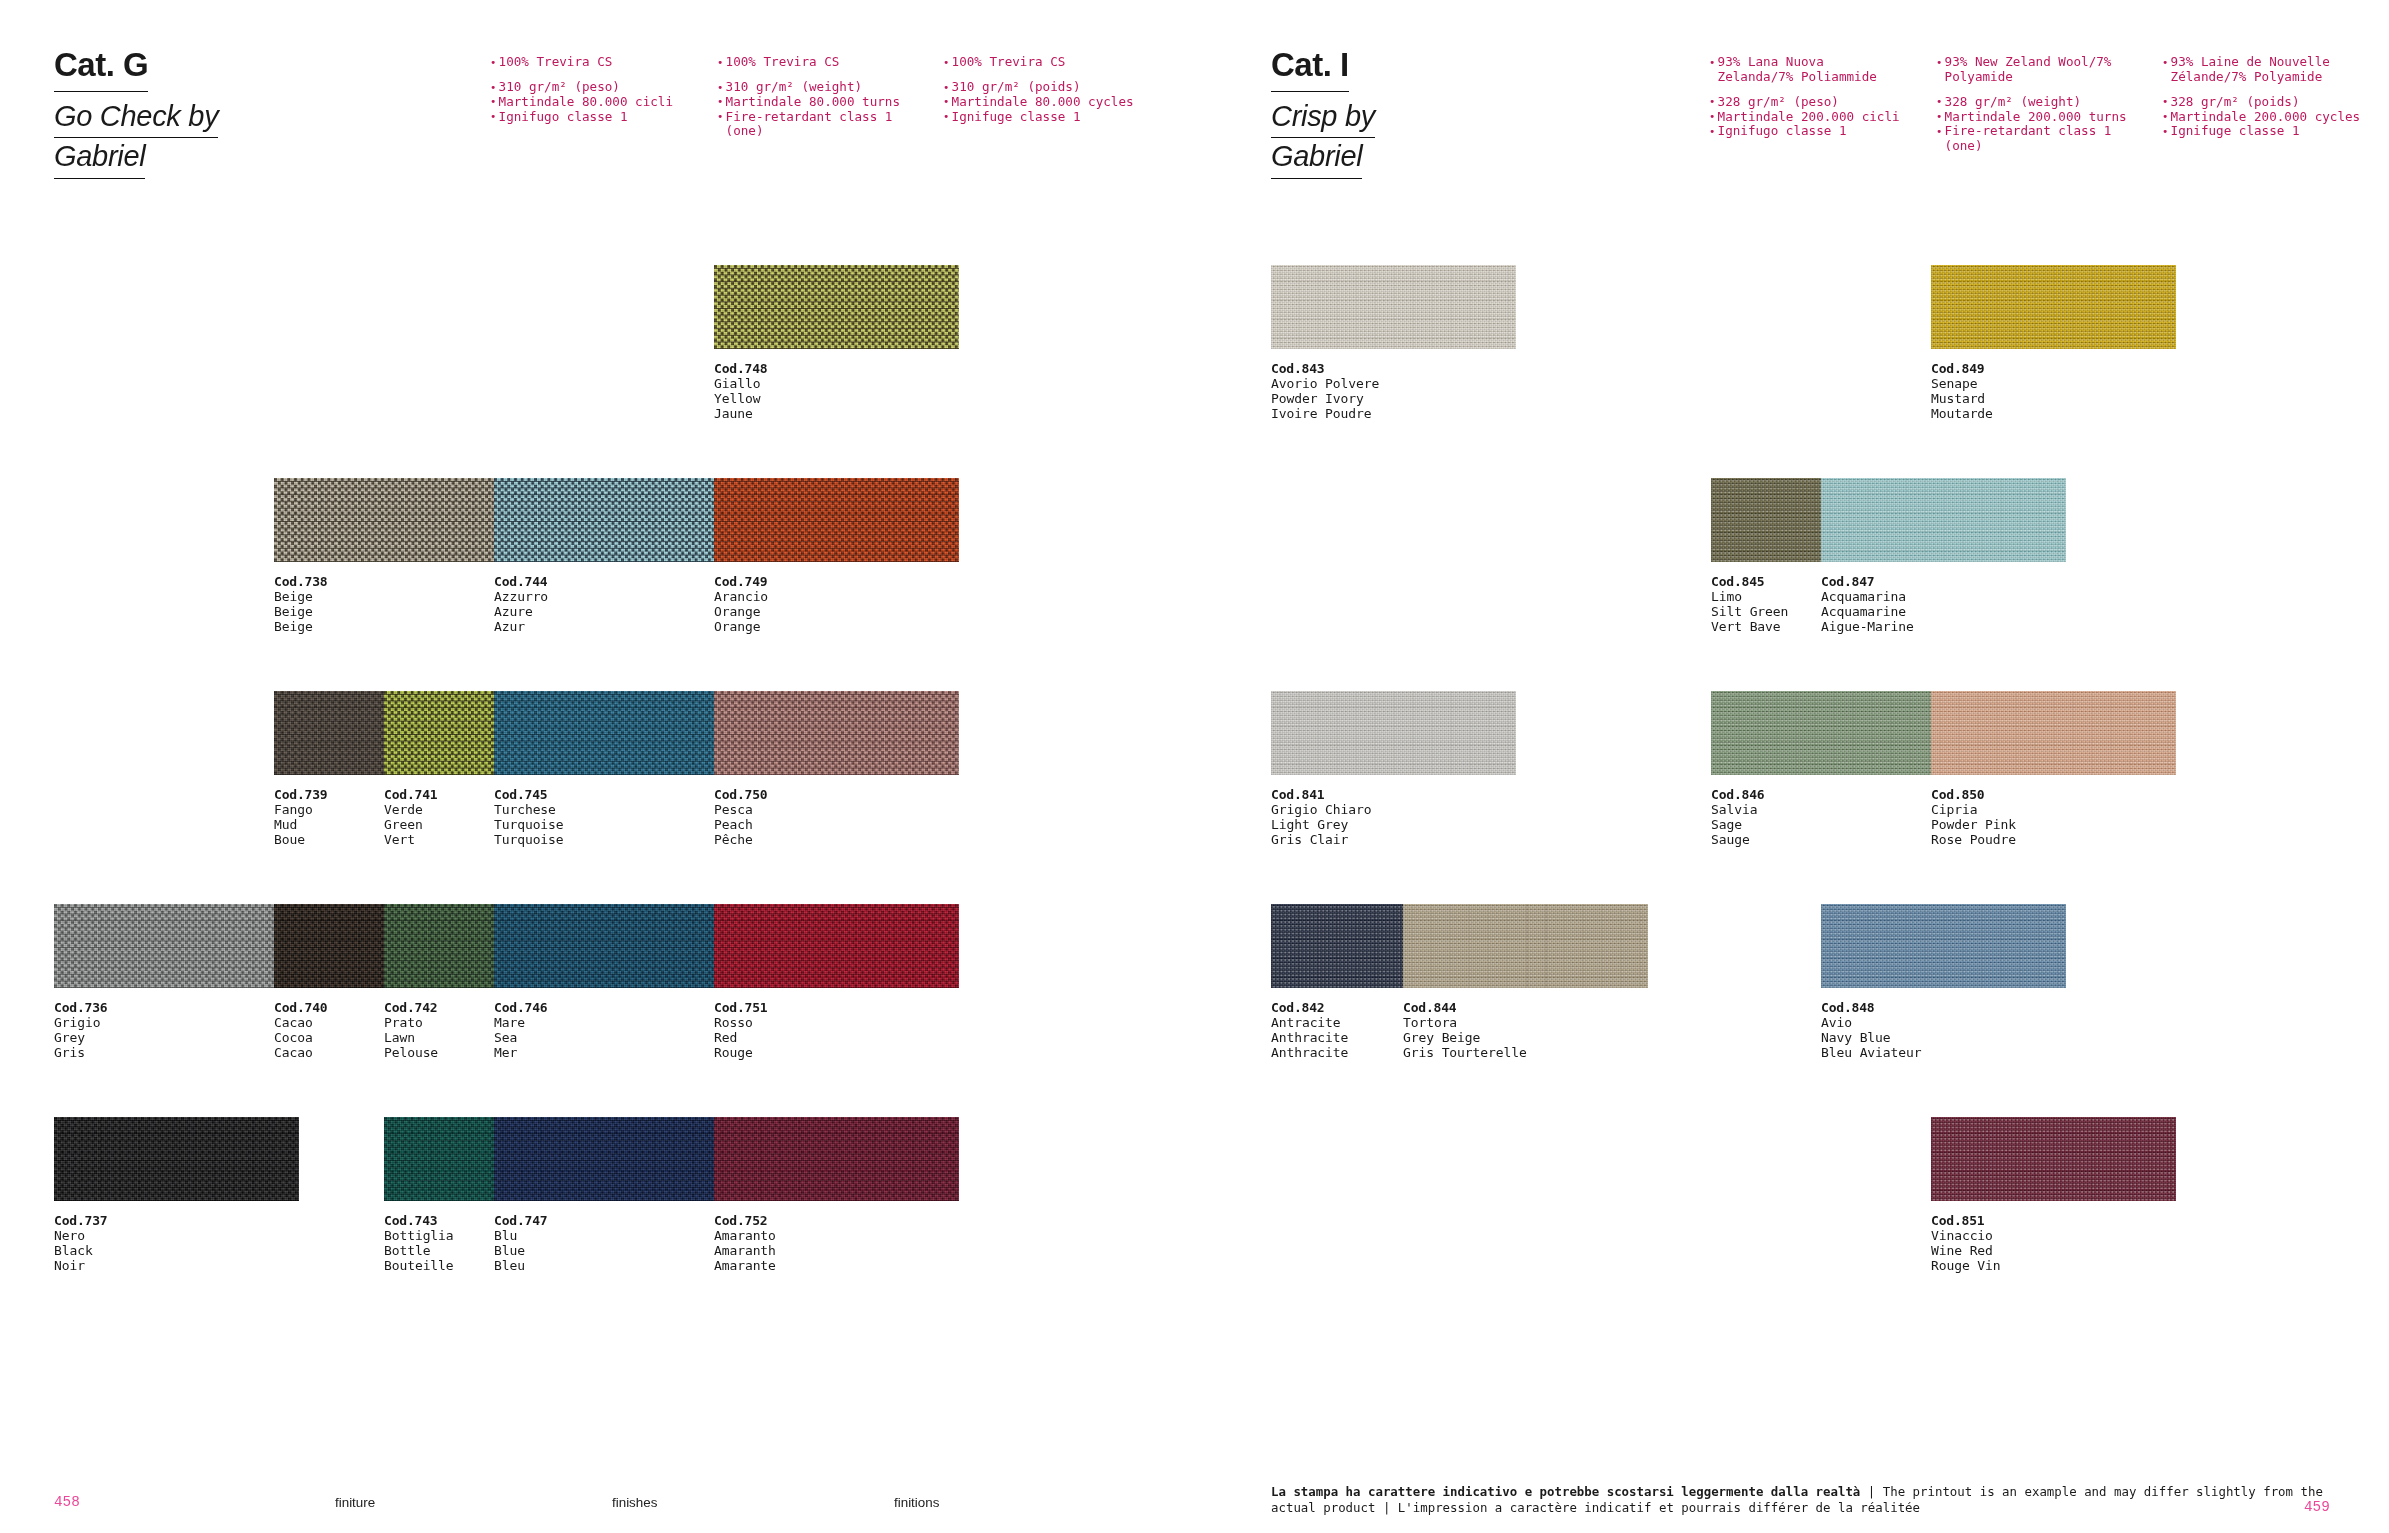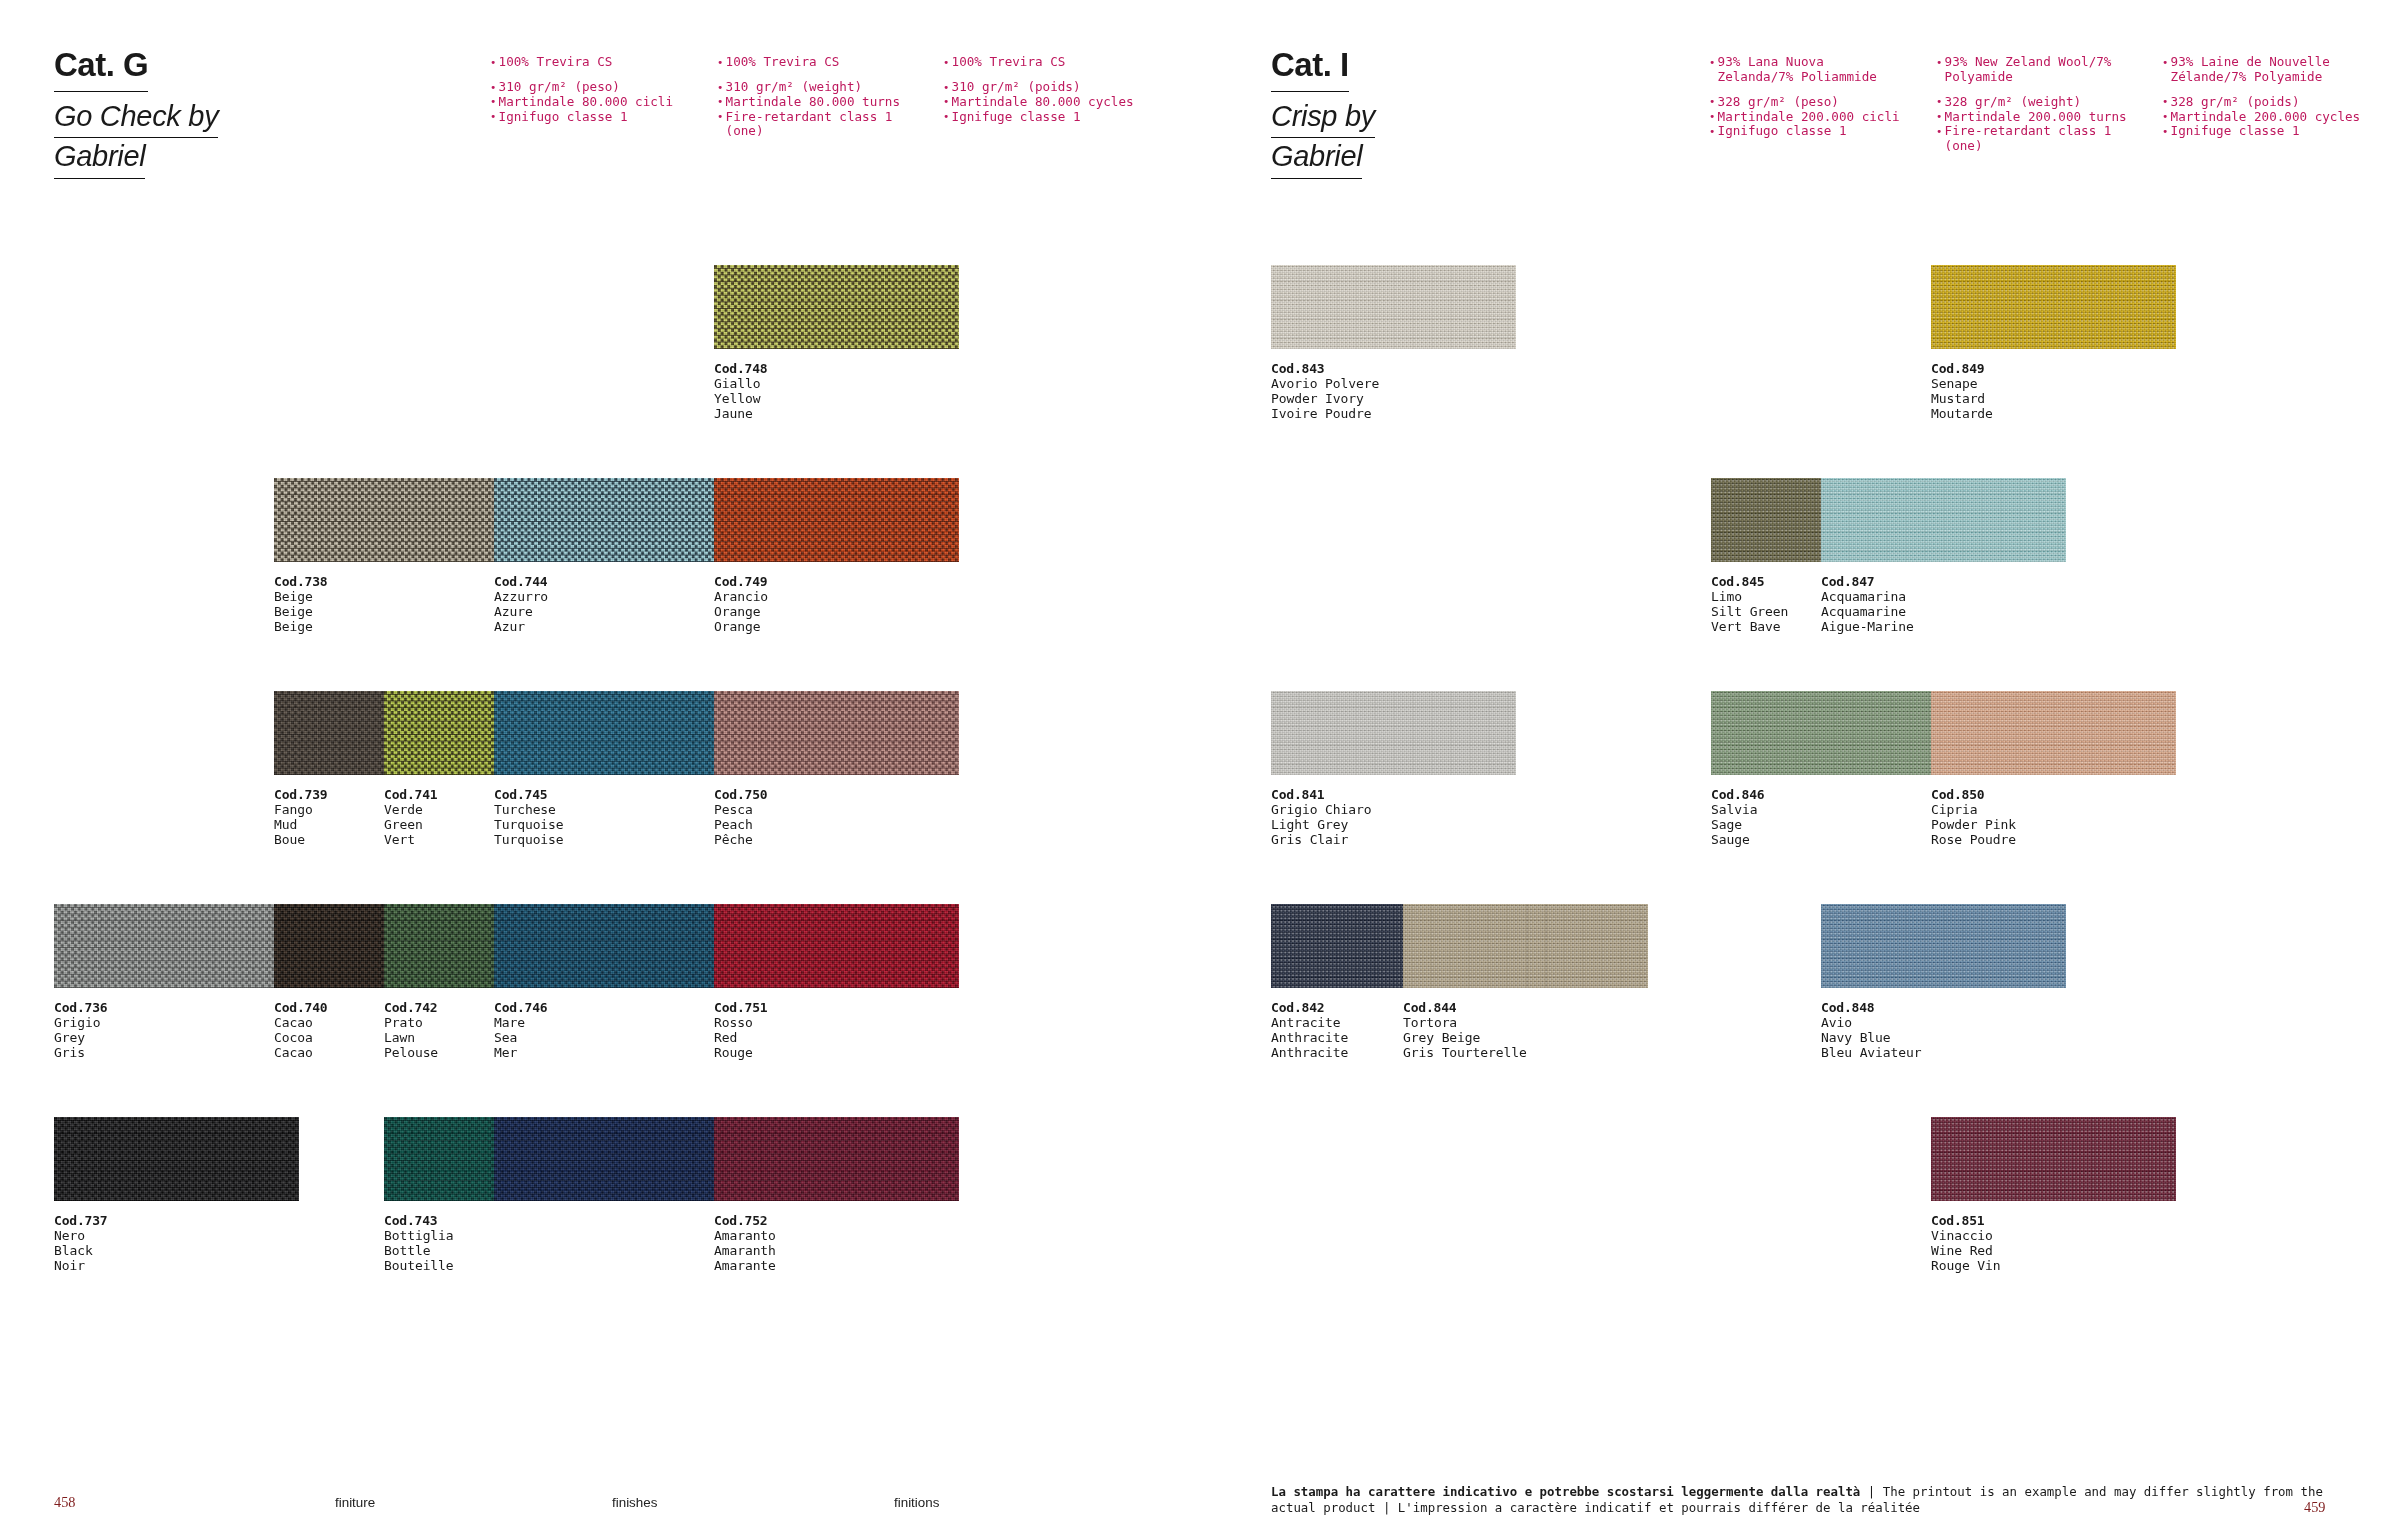--- a/index.html
+++ b/index.html
@@ -98,21 +98,21 @@
   .lbl .nm{letter-spacing:-0.1px;}
 
   
   .foot{position:absolute;font-family:"Liberation Sans",sans-serif;font-size:13.4px;color:#222;}
   .foot-mono{
     position:absolute;
     font-family:"DejaVu Sans Mono", monospace;
     font-size:12.4px;line-height:16.3px;color:#1b1b1b;
     width:1071px;
   }
-  .pageno{position:absolute;font-family:Liberation Serif, serif;font-size:14.3px;color:#7f1d1d;}
+  .pageno{position:absolute;font-family:Liberation Mono, monospace;font-size:14.3px;color:#ec4899;}
 </style>
 </head>
 <body>
 
 <div class="page">
 
   <div class="cat-head" style="left:54px;top:48px;">
     <div class="cat-title">Cat. G</div>
     <div class="cat-sub">
       <span>Go Check by</span>
@@ -330,20 +330,26 @@
         <div class="sw check" style="--dk: #07322e; --lt: #0e5b50; background-color: rgb(7, 50, 46);"></div>
         <div class="lbl">
           <div class="code">Cod.743</div>
           <div class="nm">Bottiglia</div>
           <div class="nm">Bottle</div>
           <div class="nm">Bouteille</div>
         </div>
       </div>
       <div class="cell" style="left: 494px; top: 1117px;">
         <div class="sw check" style="--dk: #0c1733; --lt: #1b2f5e; background-color: rgb(12, 23, 51);"></div>
+        <div class="lbl">
+          <div class="code">Cod.747</div>
+          <div class="nm">Blu</div>
+          <div class="nm">Blue</div>
+          <div class="nm">Bleu</div>
+        </div>
       </div>
       <div class="cell" style="left: 714px; top: 1117px;">
         <div class="sw check" style="--dk: #4a0f20; --lt: #7d1f38; background-color: rgb(74, 15, 32);"></div>
         <div class="lbl">
           <div class="code">Cod.752</div>
           <div class="nm">Amaranto</div>
           <div class="nm">Amaranth</div>
           <div class="nm">Amarante</div>
         </div>
       </div>

